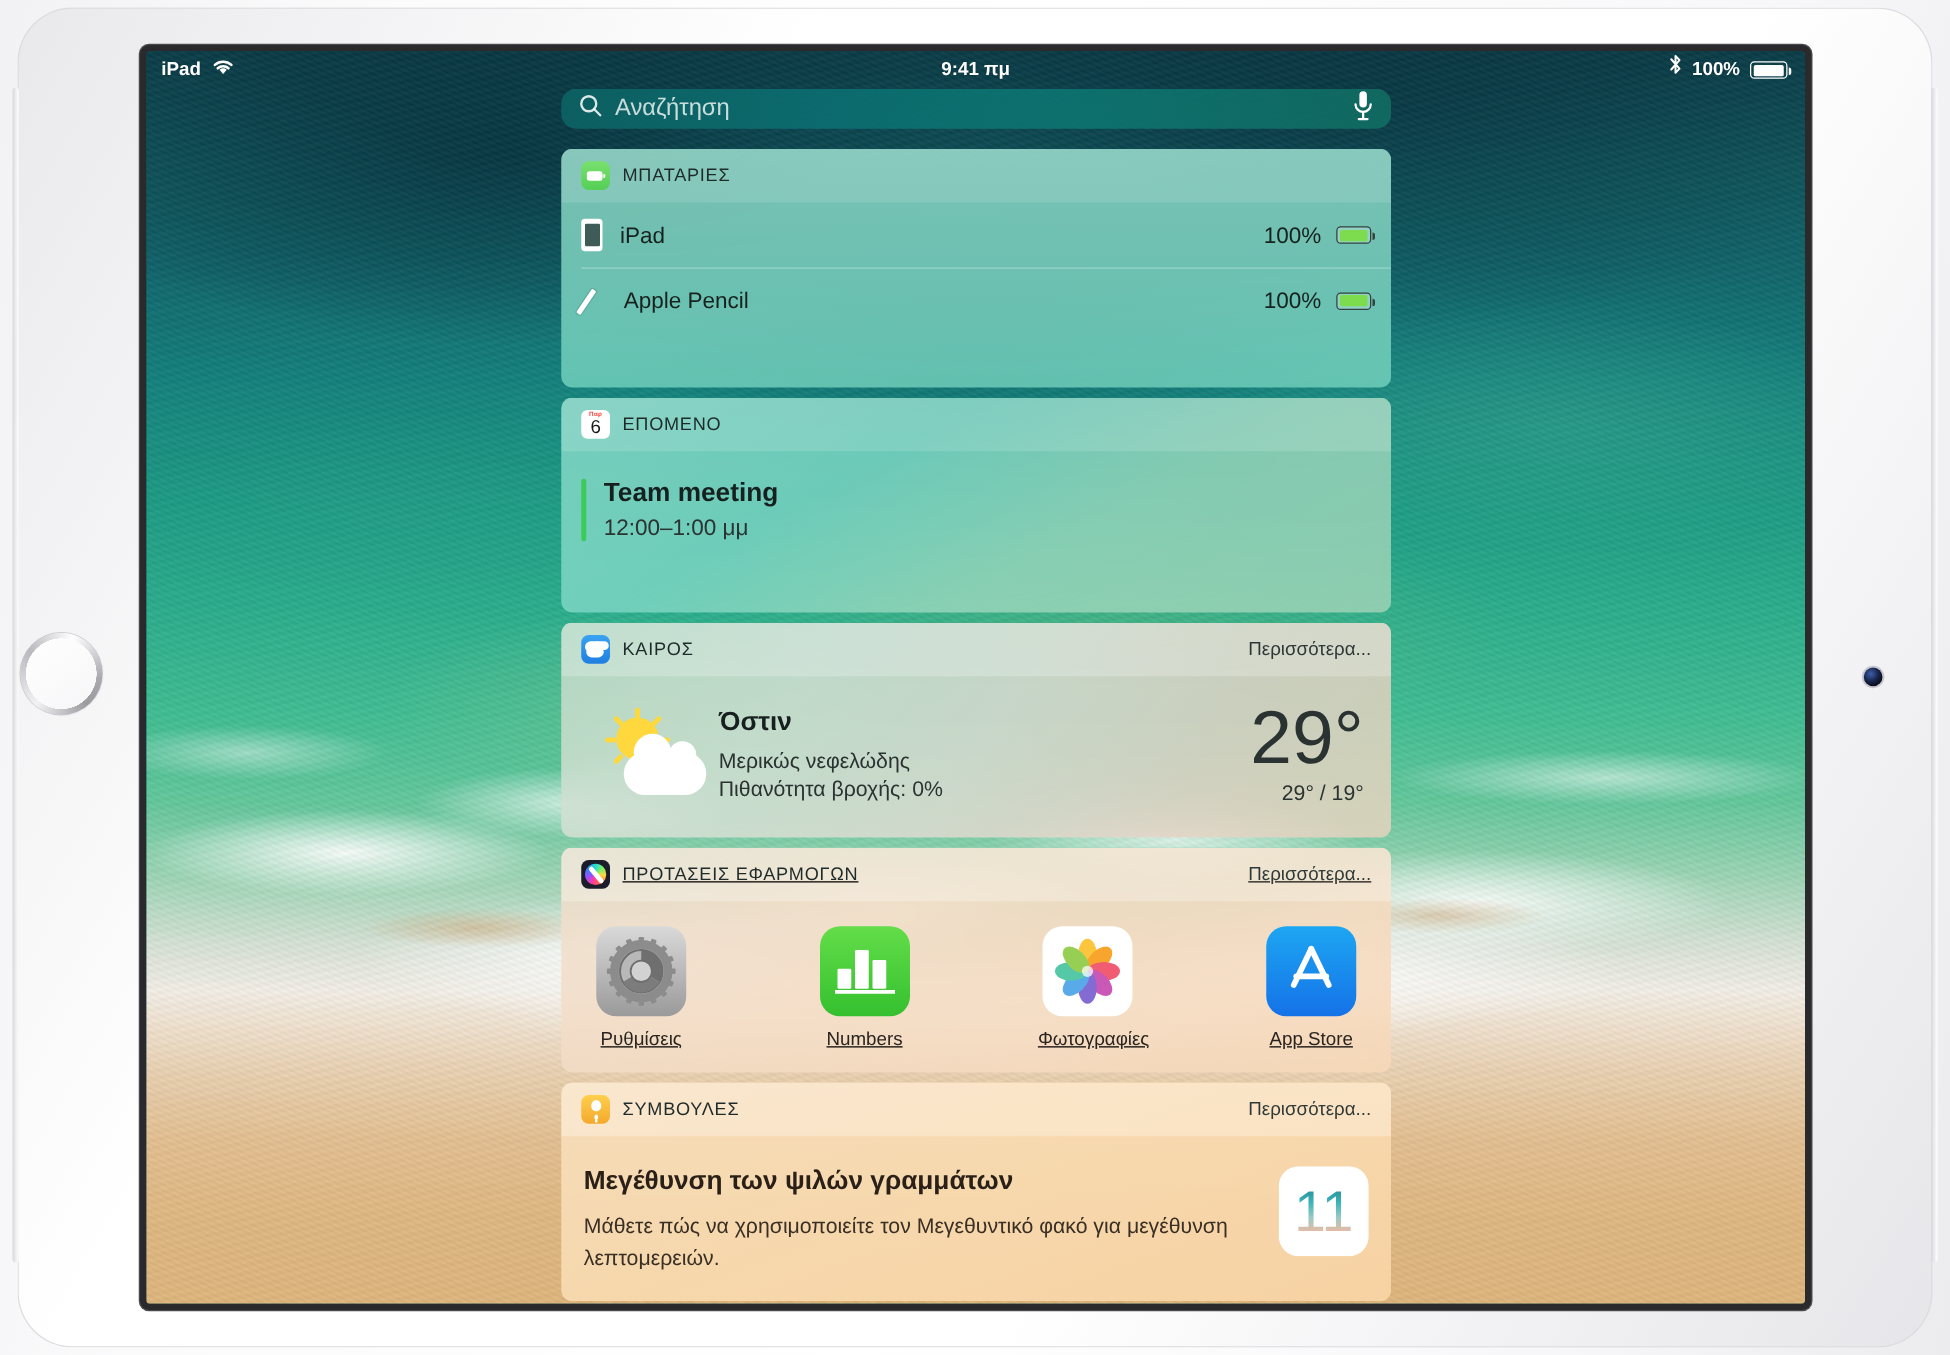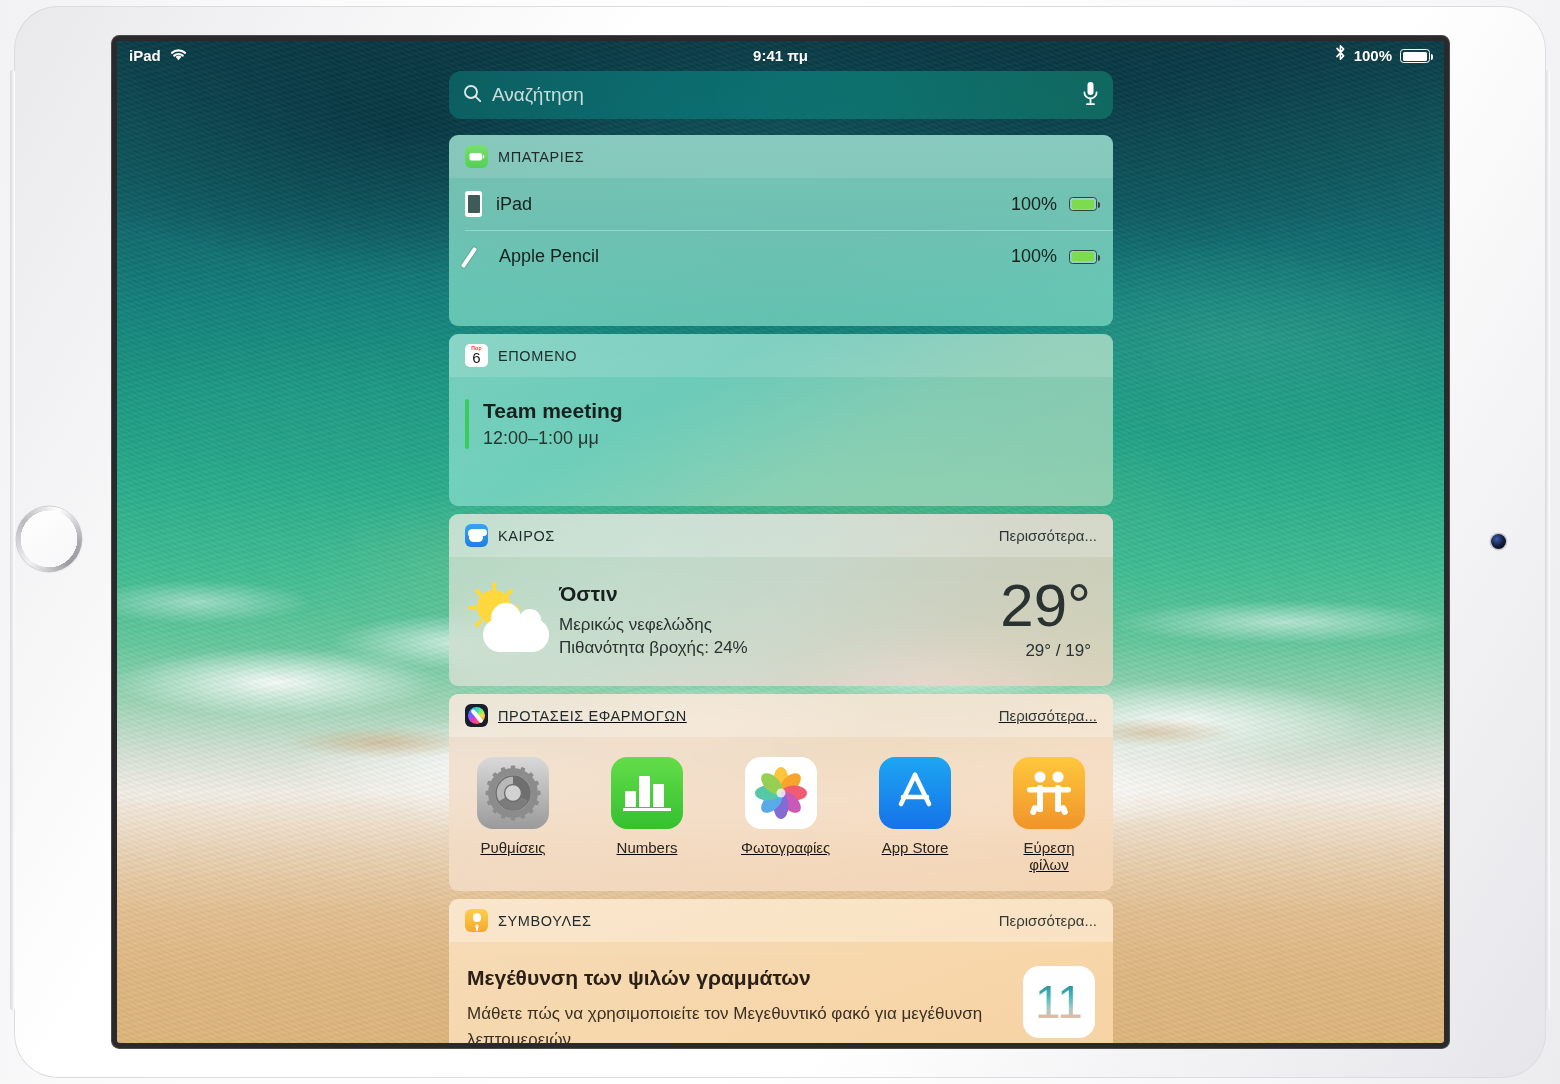--- a/index.html
+++ b/index.html
@@ -122,21 +122,21 @@
   }
   .bat-fill{ position:absolute; left:1.5px; top:1.5px; bottom:1.5px; width:24px; background:#fff; border-radius:1.5px;}
 
   
   #widgets{
     position:absolute; left:332px; top:30px; width:664px;
     z-index:20;
   }
   .searchbar{
     position:relative;
-    height:48px; border-radius:12px; margin-bottom:16px;
+    height:32px; border-radius:12px; margin-bottom:16px;
     background:linear-gradient(100deg, rgba(13,105,104,.78) 0%, rgba(11,118,119,.78) 32%, rgba(13,127,120,.76) 60%, rgba(18,118,104,.76) 100%);
     backdrop-filter: blur(16px);
     display:flex; align-items:center; padding:0 14px;
     overflow:hidden;
   }
   .search-left{ display:flex; align-items:center; gap:10px; }
   .search-ph{ color:rgba(255,255,255,.78); font-size:19px; }
   .mic{ margin-left:auto; }
 
   .widget{
@@ -195,21 +195,21 @@
 
   
   #w-weather{ background: linear-gradient(125deg, rgba(205,223,206,.80) 0%, rgba(222,226,216,.80) 28%, rgba(231,221,214,.80) 52%, rgba(236,212,200,.80) 76%, rgba(238,212,192,.80) 100%); }
   #w-weather .w-head{ background: rgba(255,255,255,.22); }
   .wx-ico-app{ background:linear-gradient(180deg,#3aa3f0,#1f7fe0); }
   .wx-ico-app::after{
     content:""; position:absolute; left:4px; bottom:5px; width:14px; height:9px;
     background:#fff; border-radius:6px;
     box-shadow: -1px -4px 0 0 #fff, 5px -5px 0 -1px #fff;
   }
-  .wx-body{ display:flex; align-items:center; padding:16px 22px 20px 14px; height:129px;}
+  .wx-body{ display:flex; align-items:center; padding:16px 22px 20px 30px; height:129px;}
   .wx-glyph{ position:relative; width:96px; height:76px; flex:0 0 auto; }
   .wx-sun{ position:absolute; left:14px; top:8px; width:34px; height:34px; border-radius:50%; background:#ffd83d; }
   .wx-ray{ position:absolute; left:29px; top:0; width:4px; height:52px; }
   .wx-ray i{ position:absolute; left:0; top:0; width:4px; height:9px; background:#ffd83d; border-radius:2px;}
   .wx-ray i:last-child{ top:auto; bottom:0; }
   .wx-cloud{
     position:absolute; left:20px; bottom:6px; width:66px; height:34px; background:#fff; border-radius:17px;
   }
   .wx-cloud::before{ content:""; position:absolute; left:8px; top:-15px; width:30px; height:30px; background:#fff; border-radius:50%;}
   .wx-cloud::after{ content:""; position:absolute; right:8px; top:-9px; width:22px; height:22px; background:#fff; border-radius:50%;}
@@ -439,21 +439,21 @@
             <span class="wx-ray" style="transform:rotate(135deg);transform-origin:50% 50%;">
                 <i></i>
                 <i></i>
               </span>
             <span class="wx-sun"></span>
             <span class="wx-cloud"></span>
           </span>
           <span>
             <div class="wx-city">Όστιν</div>
             <div class="wx-cond">Μερικώς νεφελώδης</div>
-            <div class="wx-rain">Πιθανότητα βροχής: 24%</div>
+            <div class="wx-rain">Πιθανότητα βροχής: 0%</div>
           </span>
           <span class="wx-right">
             <div class="wx-temp">29°</div>
             <div class="wx-hilo">29° / 19°</div>
           </span>
         </div>
       </div>
 
       <div class="widget" id="w-apps">
         <div class="w-head">
@@ -534,36 +534,20 @@
                 <g stroke="#fff" stroke-width="4.6" stroke-linecap="round" fill="none">
                   <line x1="36" y1="18" x2="22" y2="47"></line>
                   <line x1="36" y1="18" x2="50" y2="47"></line>
                   <line x1="24" y1="40" x2="48" y2="40"></line>
                 </g>
               </svg>
             </div>
             <div class="lbl">App Store</div>
           </div>
 
-          <div class="app">
-            <div class="ico ico-friends">
-              <svg width="72" height="72" viewBox="0 0 72 72">
-                <g fill="#fff">
-                  <circle cx="27" cy="20" r="5.6"></circle>
-                  <circle cx="45" cy="20" r="5.6"></circle>
-                  <rect x="24" y="28" width="6" height="27" rx="2.6"></rect>
-                  <rect x="42" y="28" width="6" height="27" rx="2.6"></rect>
-                  <rect x="14" y="30" width="44" height="5.4" rx="2.7"></rect>
-                  <rect x="18" y="48" width="6" height="10" rx="2.6" transform="rotate(22 21 53)"></rect>
-                  <rect x="48" y="48" width="6" height="10" rx="2.6" transform="rotate(-22 51 53)"></rect>
-                </g>
-              </svg>
-            </div>
-            <div class="lbl">Εύρεση φίλων</div>
-          </div>
 
         </div>
       </div>
 
       <div class="widget" id="w-tips">
         <div class="w-head">
           <span class="appicon tip-ico"></span>
           <span class="title">ΣΥΜΒΟΥΛΕΣ</span>
           <span class="more">Περισσότερα...</span>
         </div>

